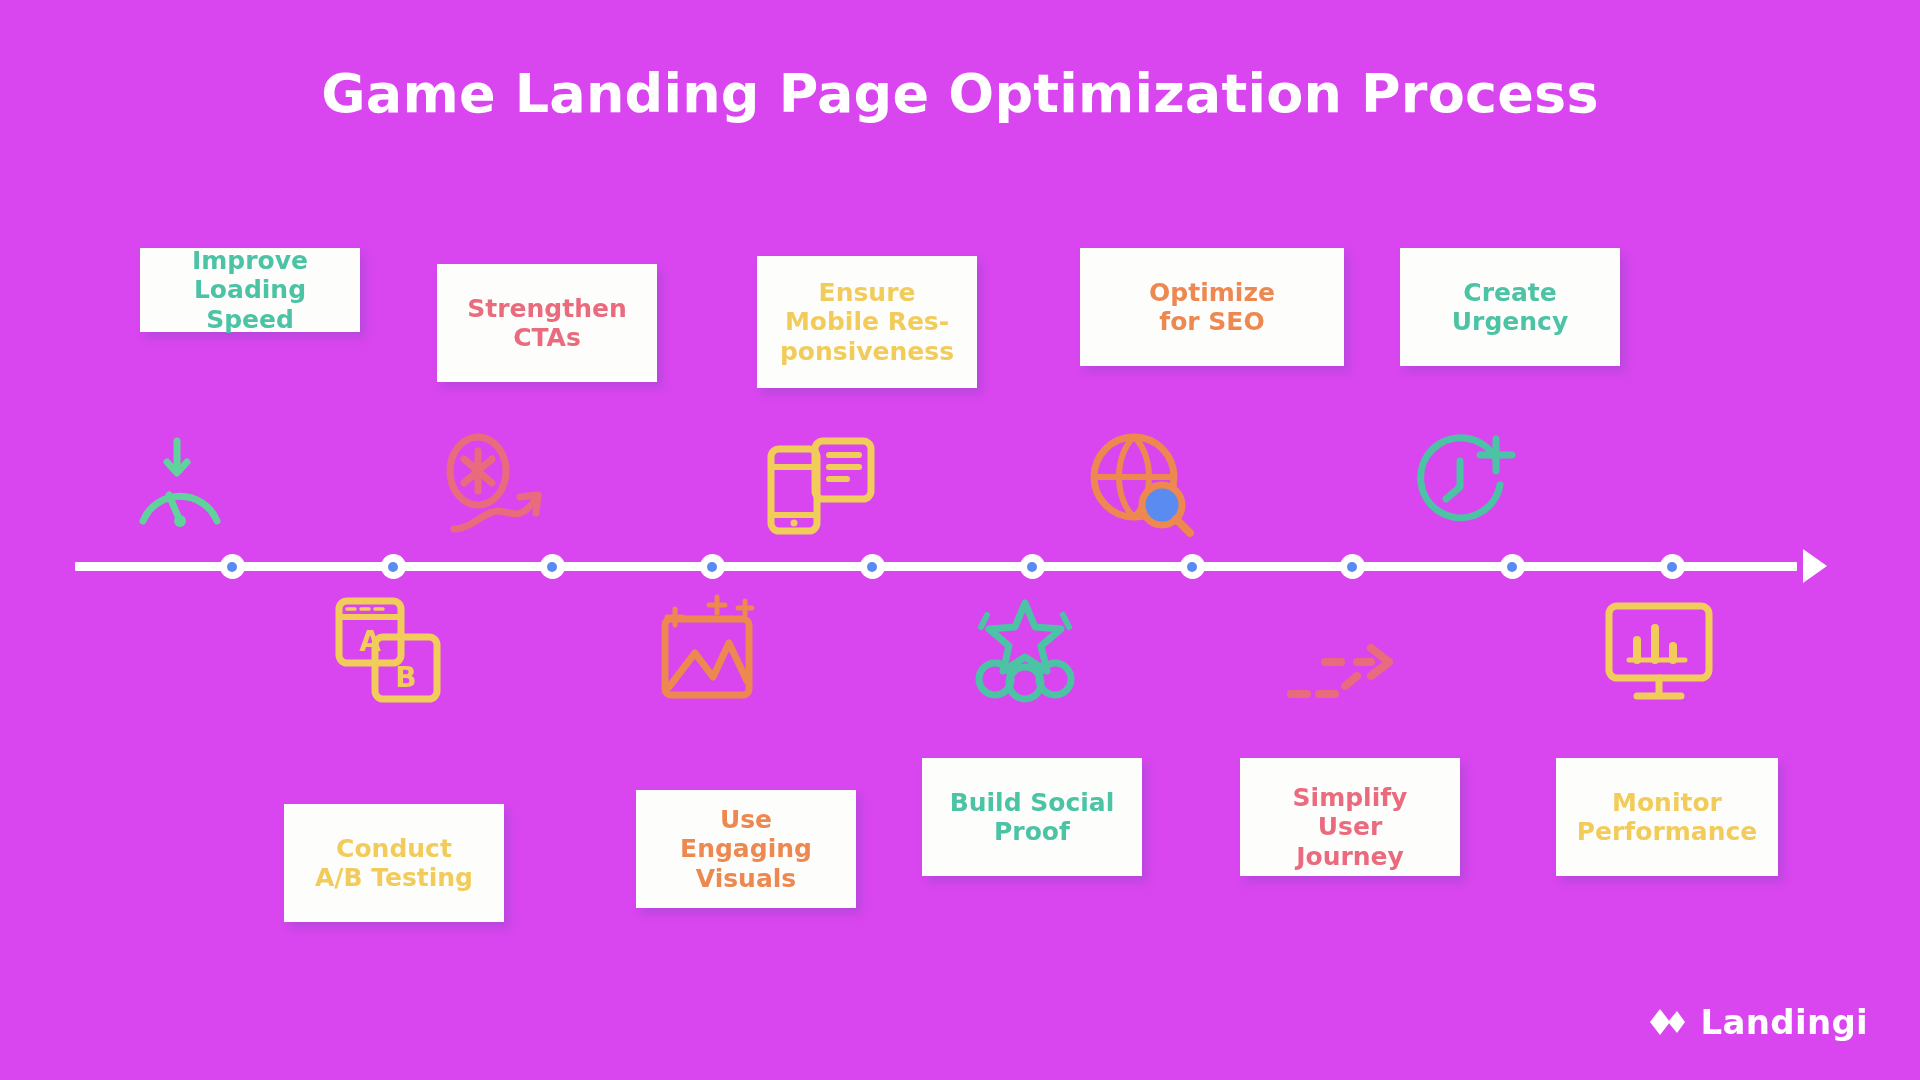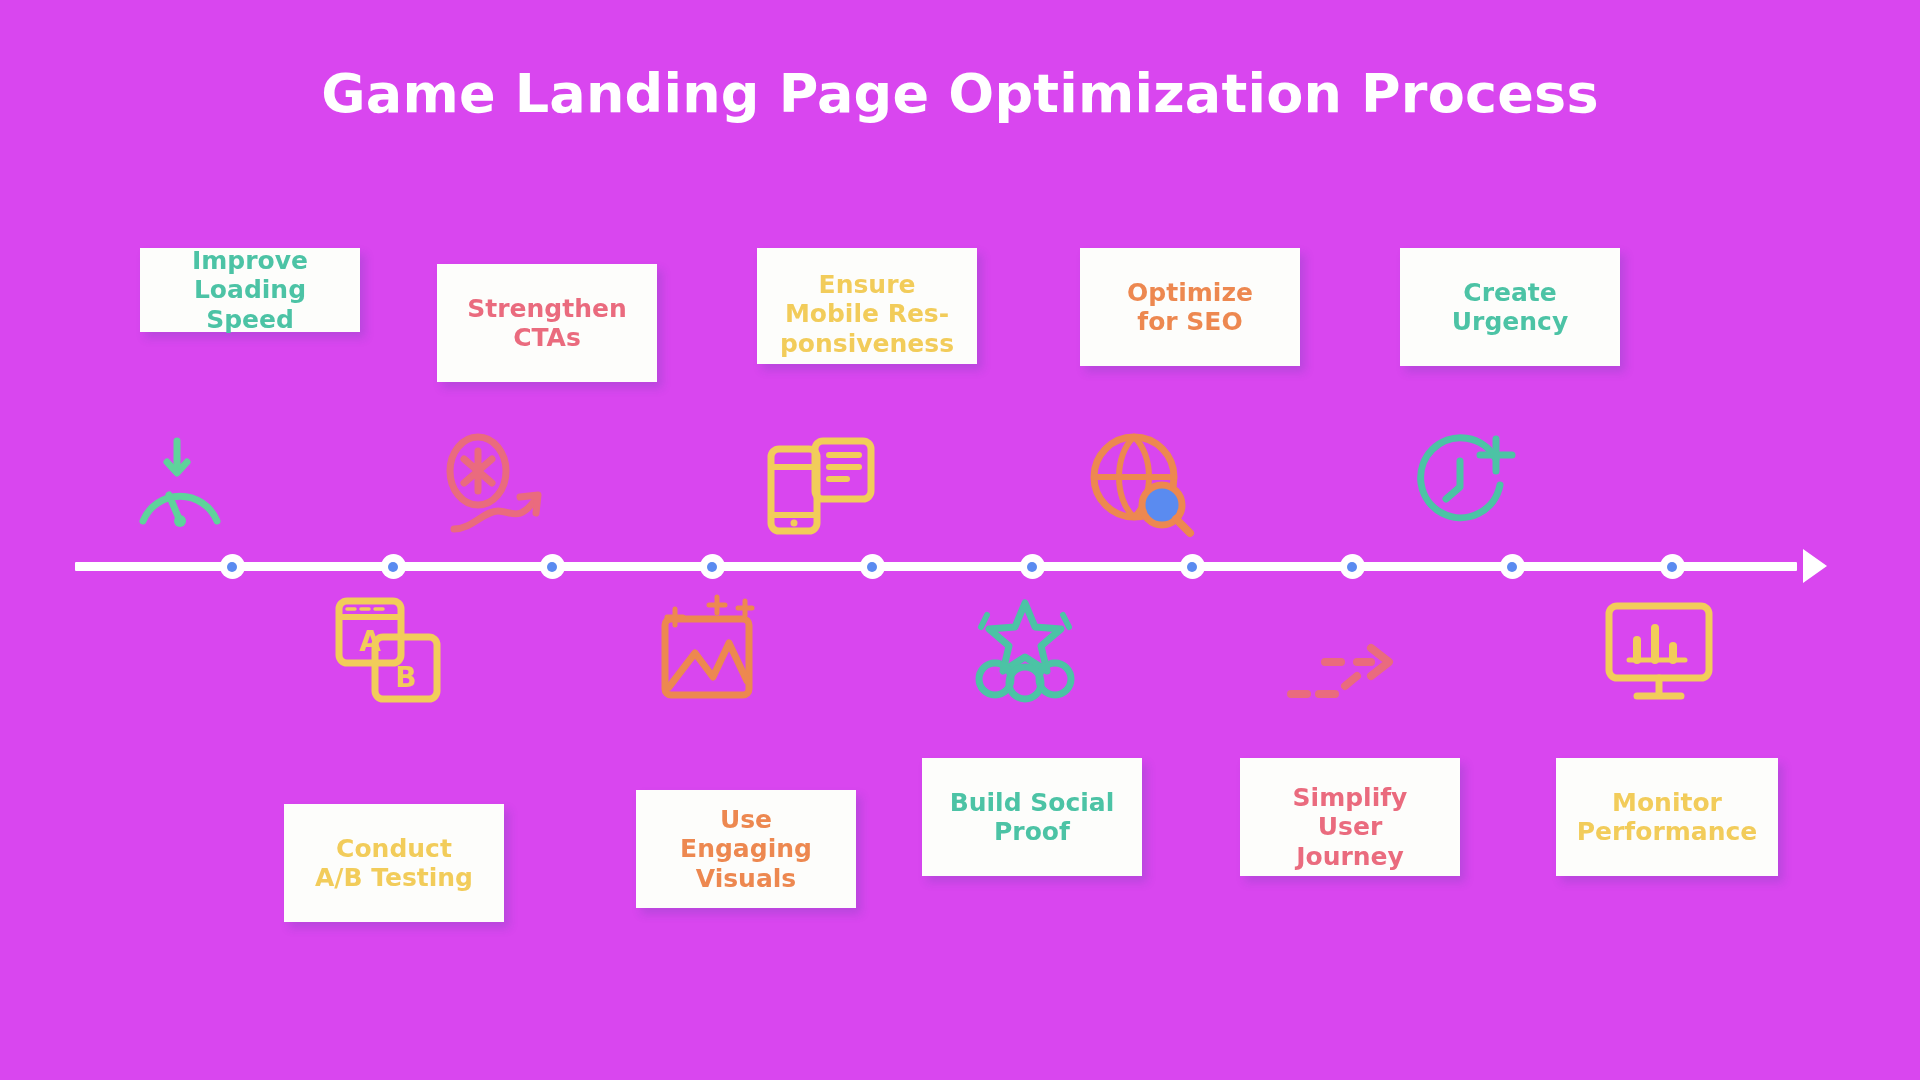--- a/index.html
+++ b/index.html
@@ -190,34 +190,34 @@
       </div>
       <div class="icon-wrap" style="left: 760px; top: 428px;">
         <svg width="115" height="110" viewBox="0 0 115 110">
       <rect x="8" y="16" width="46" height="82" rx="8" stroke="#f2cc5a" stroke-width="7" stroke-linecap="round" stroke-linejoin="round" fill="none"></rect>
       <path d="M8 34 L54 34 M8 82 L54 82" stroke="#f2cc5a" stroke-width="6" stroke-linecap="round" stroke-linejoin="round" fill="none"></path>
       <circle cx="31" cy="90" r="3.5" fill="#f2cc5a"></circle>
       <rect x="52" y="8" width="56" height="58" rx="8" stroke="#f2cc5a" stroke-width="7" stroke-linecap="round" stroke-linejoin="round" fill="none"></rect>
       <path d="M66 22 L96 22 M66 34 L96 34 M66 46 L84 46" stroke="#f2cc5a" stroke-width="6" stroke-linecap="round" stroke-linejoin="round" fill="none"></path>
     </svg>
       </div>
-      <div class="card" style="left: 757px; top: 248px; width: 220px; height: 116px; align-items: flex-end;">
+      <div class="card" style="left: 757px; top: 256px; width: 220px; height: 132px;">
         <div class="card-label" style="color: rgb(242, 204, 90);">Ensure
 Mobile Res-
 ponsiveness</div>
       </div>
       <div class="icon-wrap" style="left: 1083px; top: 424px;">
         <svg width="115" height="110" viewBox="0 0 115 110">
       <circle cx="48" cy="48" r="40" stroke="#ed8850" stroke-width="7" stroke-linecap="round" stroke-linejoin="round" fill="none"></circle>
       <path d="M8 48 L88 48 M48 8 C68 26 68 70 48 88 C28 70 28 26 48 8" stroke="#ed8850" stroke-width="6" stroke-linecap="round" stroke-linejoin="round" fill="none"></path>
       <circle cx="76" cy="76" r="20" stroke="#ed8850" stroke-width="7" fill="#5a8bf0"></circle>
       <path d="M90 90 L104 104" stroke="#ed8850" stroke-width="8" stroke-linecap="round" stroke-linejoin="round" fill="none"></path>
     </svg>
       </div>
-      <div class="card" style="left: 1080px; top: 248px; width: 220px; height: 118px;">
+      <div class="card" style="left: 1080px; top: 248px; width: 264px; height: 118px;">
         <div class="card-label" style="color: rgb(237, 136, 80);">Optimize
 for SEO</div>
       </div>
       <div class="icon-wrap" style="left: 1405px; top: 428px;">
         <svg width="115" height="110" viewBox="0 0 115 110">
       <path d="M88 26 A40 40 0 1 0 92 52" stroke="#4cc3a5" stroke-width="7" stroke-linecap="round" stroke-linejoin="round" fill="none"></path>
       <path d="M52 28 L52 54 L38 66" stroke="#4cc3a5" stroke-width="7" stroke-linecap="round" stroke-linejoin="round" fill="none"></path>
       <path d="M88 6 L88 38 M72 22 L104 22" stroke="#4cc3a5" stroke-width="7" stroke-linecap="round" stroke-linejoin="round" fill="none"></path>
     </svg>
       </div>
@@ -287,14 +287,23 @@
       <path d="M26 60 L82 60" stroke="#f2cc5a" stroke-width="5" stroke-linecap="round" stroke-linejoin="round" fill="none"></path>
       <path d="M56 78 L56 94 M34 96 L78 96" stroke="#f2cc5a" stroke-width="7" stroke-linecap="round" stroke-linejoin="round" fill="none"></path>
     </svg>
       </div>
       <div class="card" style="left: 1556px; top: 758px; width: 222px; height: 118px;">
         <div class="card-label" style="color: rgb(242, 204, 90);">Monitor
 Performance</div>
       </div>
     </div>
 
+  <div id="logo">
+    <div id="logo-mark">
+      <svg width="40" height="40" viewBox="0 0 40 40">
+        <polygon points="3,20 13,7 23,20 13,33" fill="#ffffff"></polygon>
+        <polygon points="21,20 30,9 38,20 30,31" fill="#ffffff"></polygon>
+      </svg>
+    </div>
+    <div id="logo-text">Landingi</div>
+  </div>
 
 </div>
 
 </body></html>

